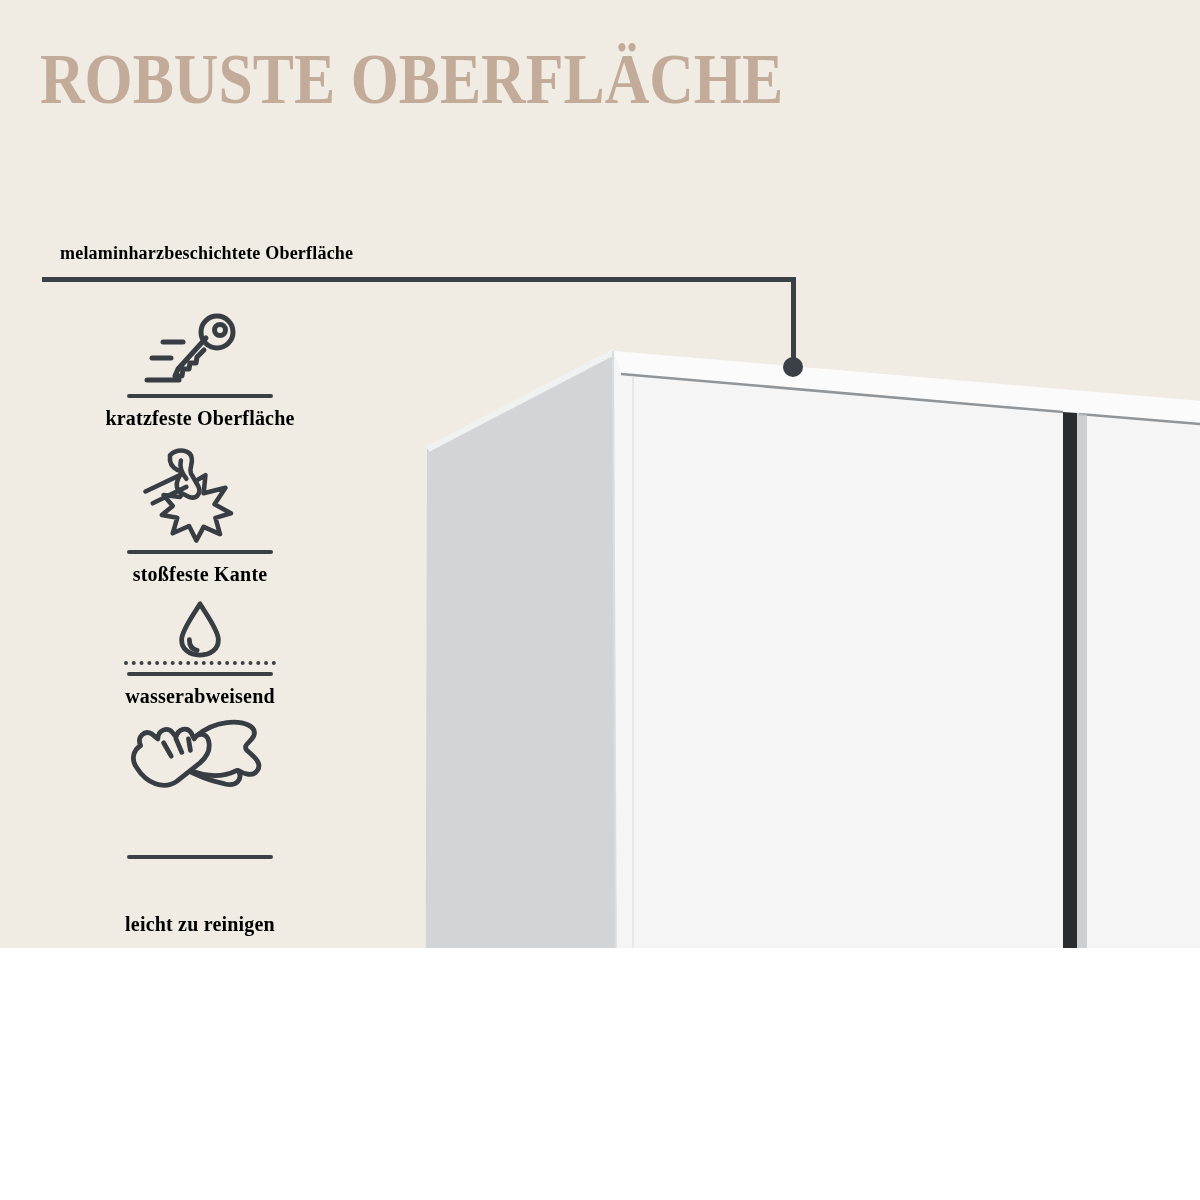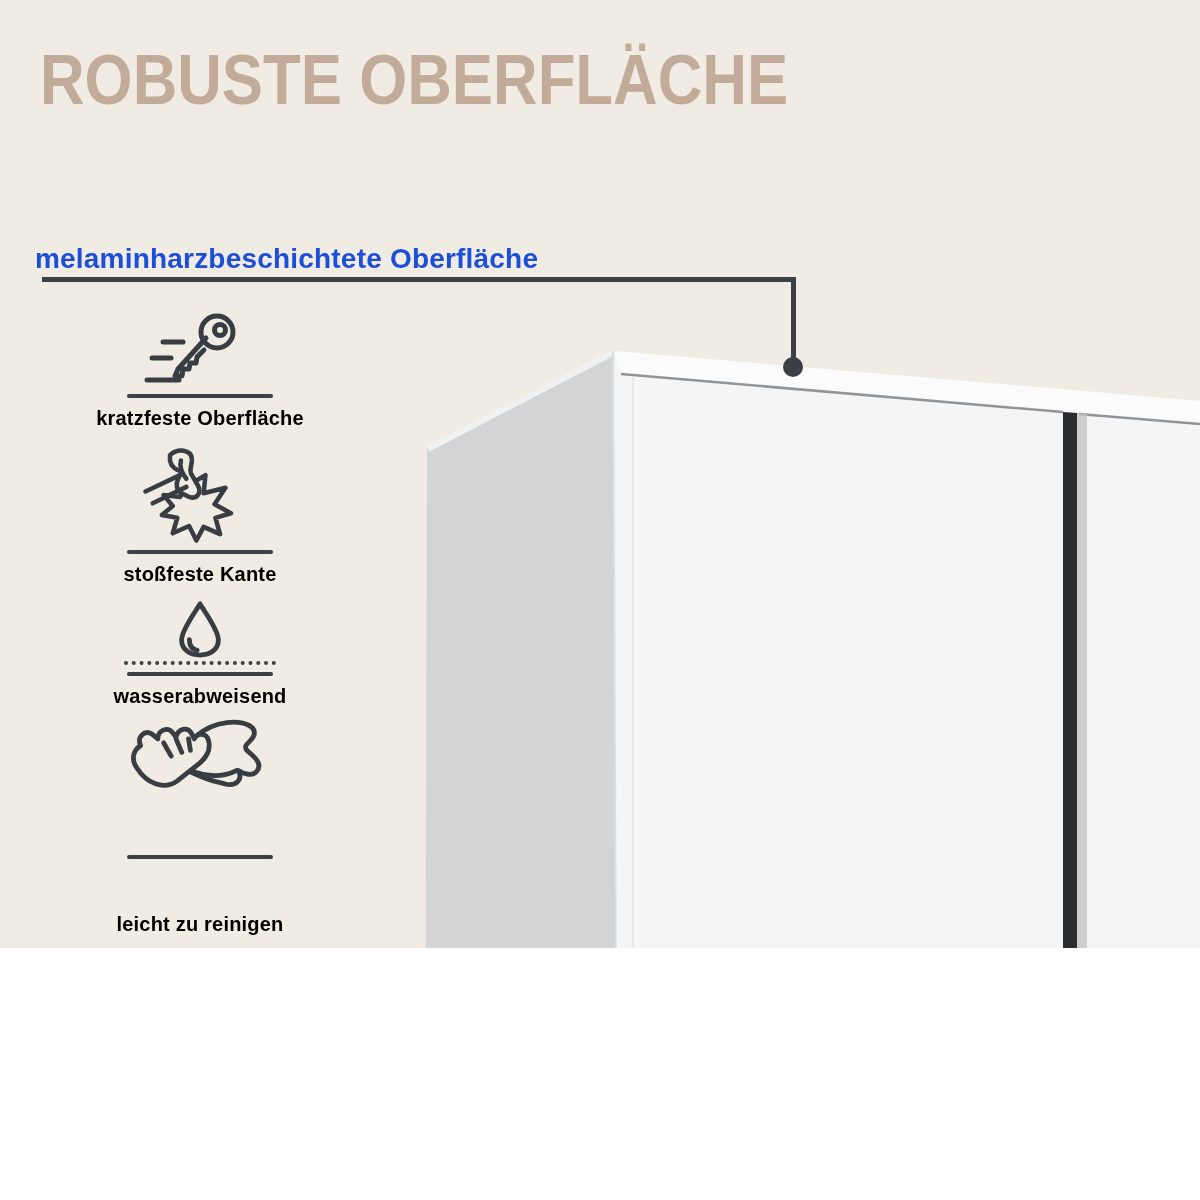--- a/index.html
+++ b/index.html
@@ -1,35 +1,35 @@
 <!DOCTYPE html>
 <html><head>
 <meta charset="utf-8">
 <style>
   html,body{margin:0;padding:0;}
   .canvas{
     position:relative;
     width:1200px;height:948px;
     background:#f1ece3;
     overflow:hidden;
-    font-family:Liberation Sans, sans-serif;
+    font-family:Liberation Serif, serif;
     color:#373d43;
   }
   .product-svg{position:absolute;left:0;top:0;width:1200px;height:1200px;}
   .page-title{
     position:absolute;left:40px;top:44px;
     font-size:71px;font-weight:bold;line-height:1;
     letter-spacing:0px;color:#c3ab99;
     transform:scaleX(0.87);transform-origin:left top;
     white-space:nowrap;
   }
   .callout-label{
-    position:absolute;left:35px;top:243px;
-    font-size:28px;font-weight:bold;letter-spacing:.2px;
-    color:#1d4ed8;white-space:nowrap;
+    position:absolute;left:60px;top:243px;
+    font-size:18px;font-weight:bold;letter-spacing:.2px;
+    color:#000000;white-space:nowrap;
   }
   .callout-line-h{position:absolute;left:42px;top:277px;width:754px;height:5px;background:#3a4046;}
   .callout-line-v{position:absolute;left:791px;top:277px;width:5px;height:92px;background:#3a4046;}
   .callout-dot{position:absolute;left:783px;top:357px;width:20px;height:20px;border-radius:50%;background:#3a4046;}
   .feature{
     position:absolute;left:40px;width:320px;
     display:flex;flex-direction:column;align-items:center;
   }
   .feature .icon{display:block;}
   .divider{width:146px;height:4px;background:#3a4046;border-radius:2px;margin-top:4px;}

